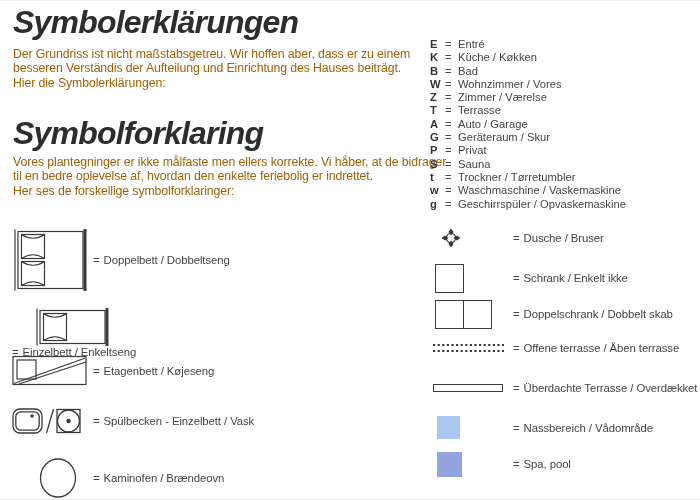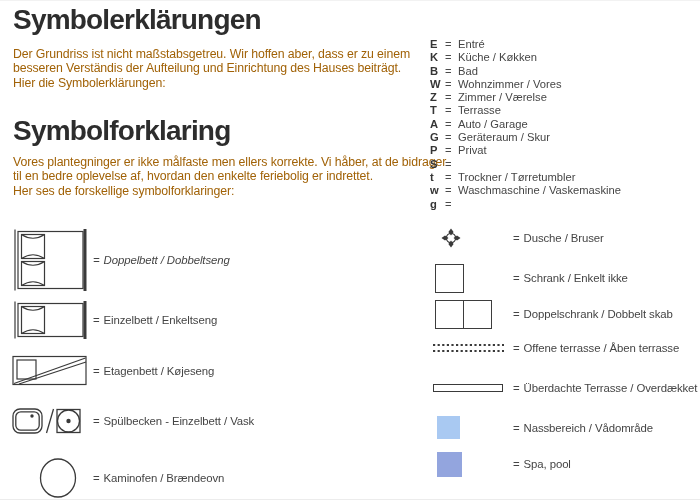--- a/index.html
+++ b/index.html
@@ -3,22 +3,22 @@
 <meta charset="utf-8">
 <style>
   html,body{margin:0;padding:0;}
   body{
     width:700px;height:500px;position:relative;background:#ffffff;
     font-family:"Liberation Sans",sans-serif;color:#414141;overflow:hidden;
     border-top:1px solid #f2f2f2;border-bottom:1px solid #ececec;box-sizing:border-box;
   }
   .abs{position:absolute;}
   h1{
-    margin:0;font-size:28px;font-weight:bold;color:#2d2d2d;
-    letter-spacing:-0.8px;font-stretch:85%;
+    margin:0;font-size:32px;font-weight:bold;color:#2d2d2d;
+    letter-spacing:-0.8px;font-stretch:85%;font-style:italic;
   }
   .intro{
     margin:0;font-size:12.3px;line-height:14.4px;color:#a16207;
     white-space:pre-line;letter-spacing:-0.1px;
   }
   
   .codes{
     list-style:none;margin:0;padding:0;font-size:11.2px;line-height:13.3px;
     color:#454545;
   }
@@ -95,55 +95,57 @@
       <span>Geräteraum / Skur</span>
     </li>
   <li>
       <span class="c-letter">P</span>
       <span class="c-eq">=</span>
       <span>Privat</span>
     </li>
   <li>
       <span class="c-letter">S</span>
       <span class="c-eq">=</span>
+      <span>Sauna</span>
     </li>
   <li>
       <span class="c-letter">t</span>
       <span class="c-eq">=</span>
       <span>Trockner / Tørretumbler</span>
     </li>
   <li>
       <span class="c-letter">w</span>
       <span class="c-eq">=</span>
       <span>Waschmaschine / Vaskemaskine</span>
     </li>
   <li>
       <span class="c-letter">g</span>
       <span class="c-eq">=</span>
+      <span>Geschirrspüler / Opvaskemaskine</span>
     </li>
 </ul>
 
-<div class="row row-left" style="left:12px;top:228px;height:62px;font-style:italic;">
+<div class="row row-left" style="left:12px;top:228px;height:62px;">
   <div class="icon-cell">
     <svg width="76" height="62" viewBox="0 0 76 62" fill="none" stroke="#3a3a3a" stroke-width="1.2">
       <line x1="73" y1="0" x2="73" y2="62" stroke-width="3"></line>
       <line x1="3" y1="0.5" x2="3" y2="61.5"></line>
       <rect x="6" y="2.5" width="65" height="57"></rect>
       <rect x="9.5" y="5.5" width="23" height="24"></rect>
       <path d="M9.5,5.5 Q21,13 32.5,5.5"></path>
         <path d="M9.5,29.5 Q21,22 32.5,29.5"></path>
       <rect x="9.5" y="32.5" width="23" height="24"></rect>
       <path d="M9.5,32.5 Q21,40 32.5,32.5"></path>
         <path d="M9.5,56.5 Q21,49 32.5,56.5"></path>
     </svg>
   </div>
   <div class="lbl"><span class="eq">=</span><span>Doppelbett / Dobbeltseng</span></div>
 </div>
 
-<div class="row row-left" style="left:12px;top:300px;height:38px;">
+<div class="row row-left" style="left:12px;top:307px;height:38px;flex-direction:column;">
   <div class="icon-cell">
     <svg width="76" height="38" viewBox="0 0 76 38" fill="none" stroke="#3a3a3a" stroke-width="1.2">
       <line x1="73" y1="0" x2="73" y2="38" stroke-width="3"></line>
       <line x1="3" y1="0.5" x2="3" y2="37.5"></line>
       <rect x="6" y="2.5" width="65" height="33"></rect>
       <rect x="9.5" y="5.5" width="23" height="27"></rect>
       <path d="M9.5,5.5 Q21,13 32.5,5.5"></path>
         <path d="M9.5,32.5 Q21,25 32.5,32.5"></path>
     </svg>
   </div>

